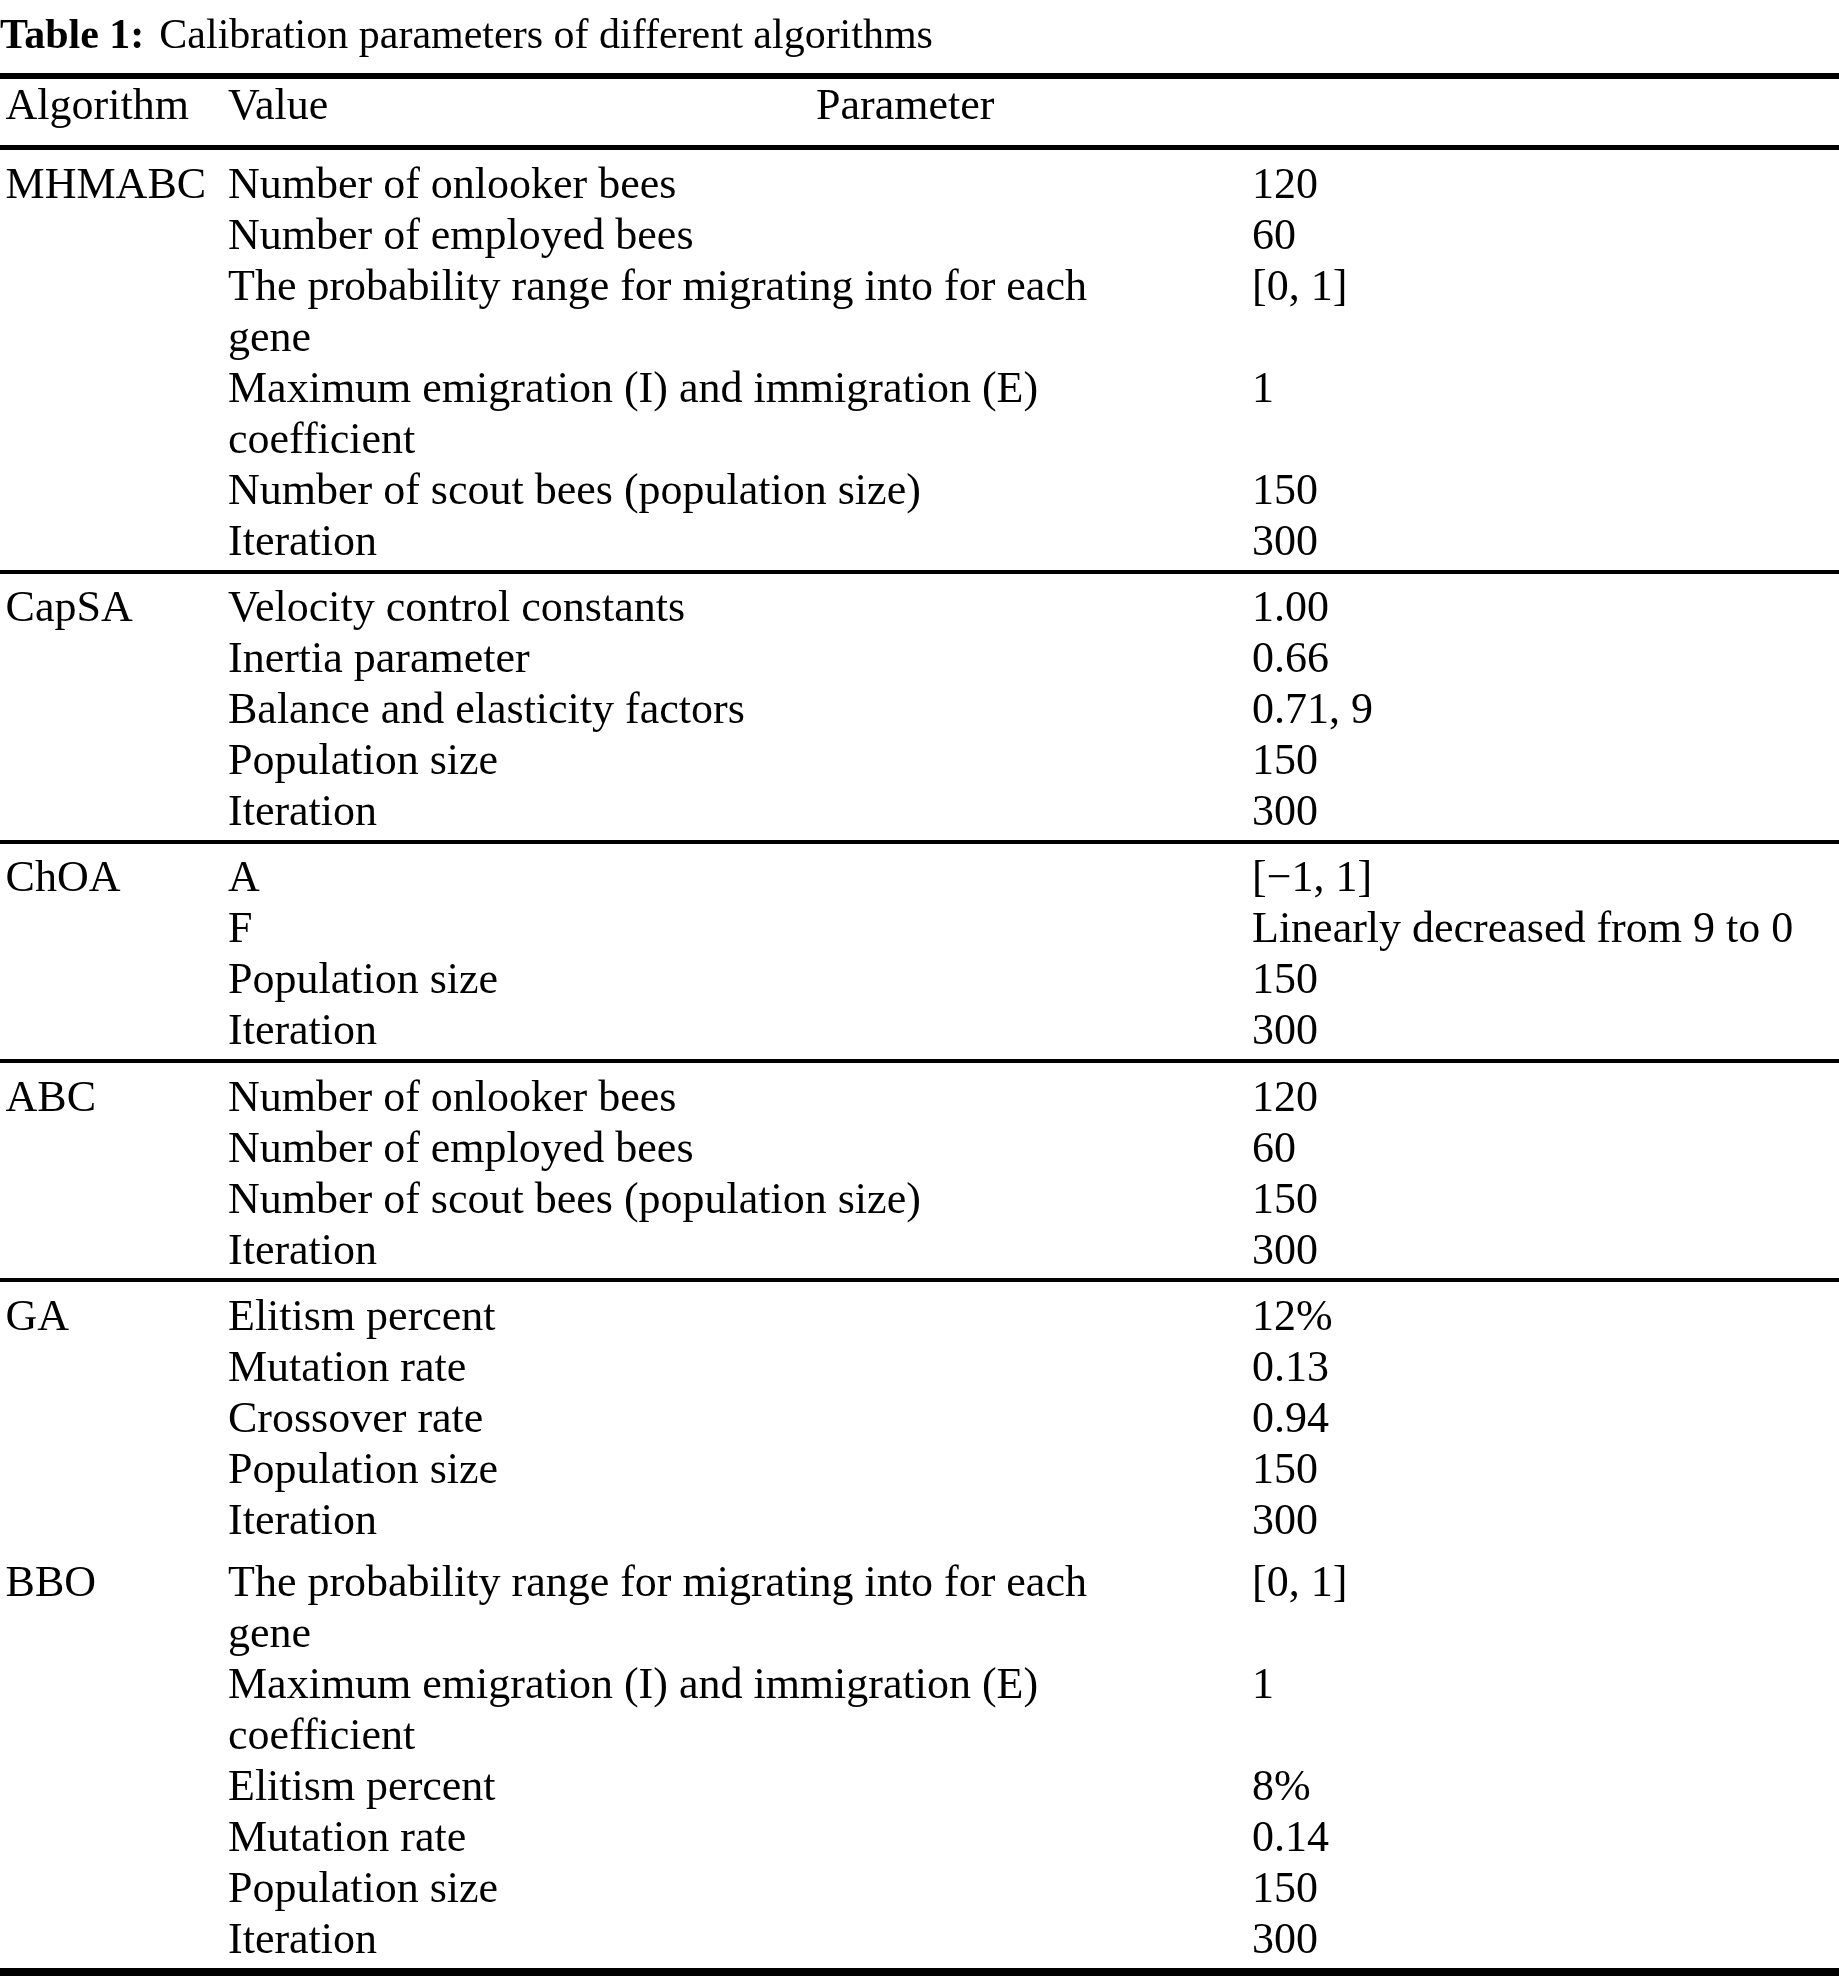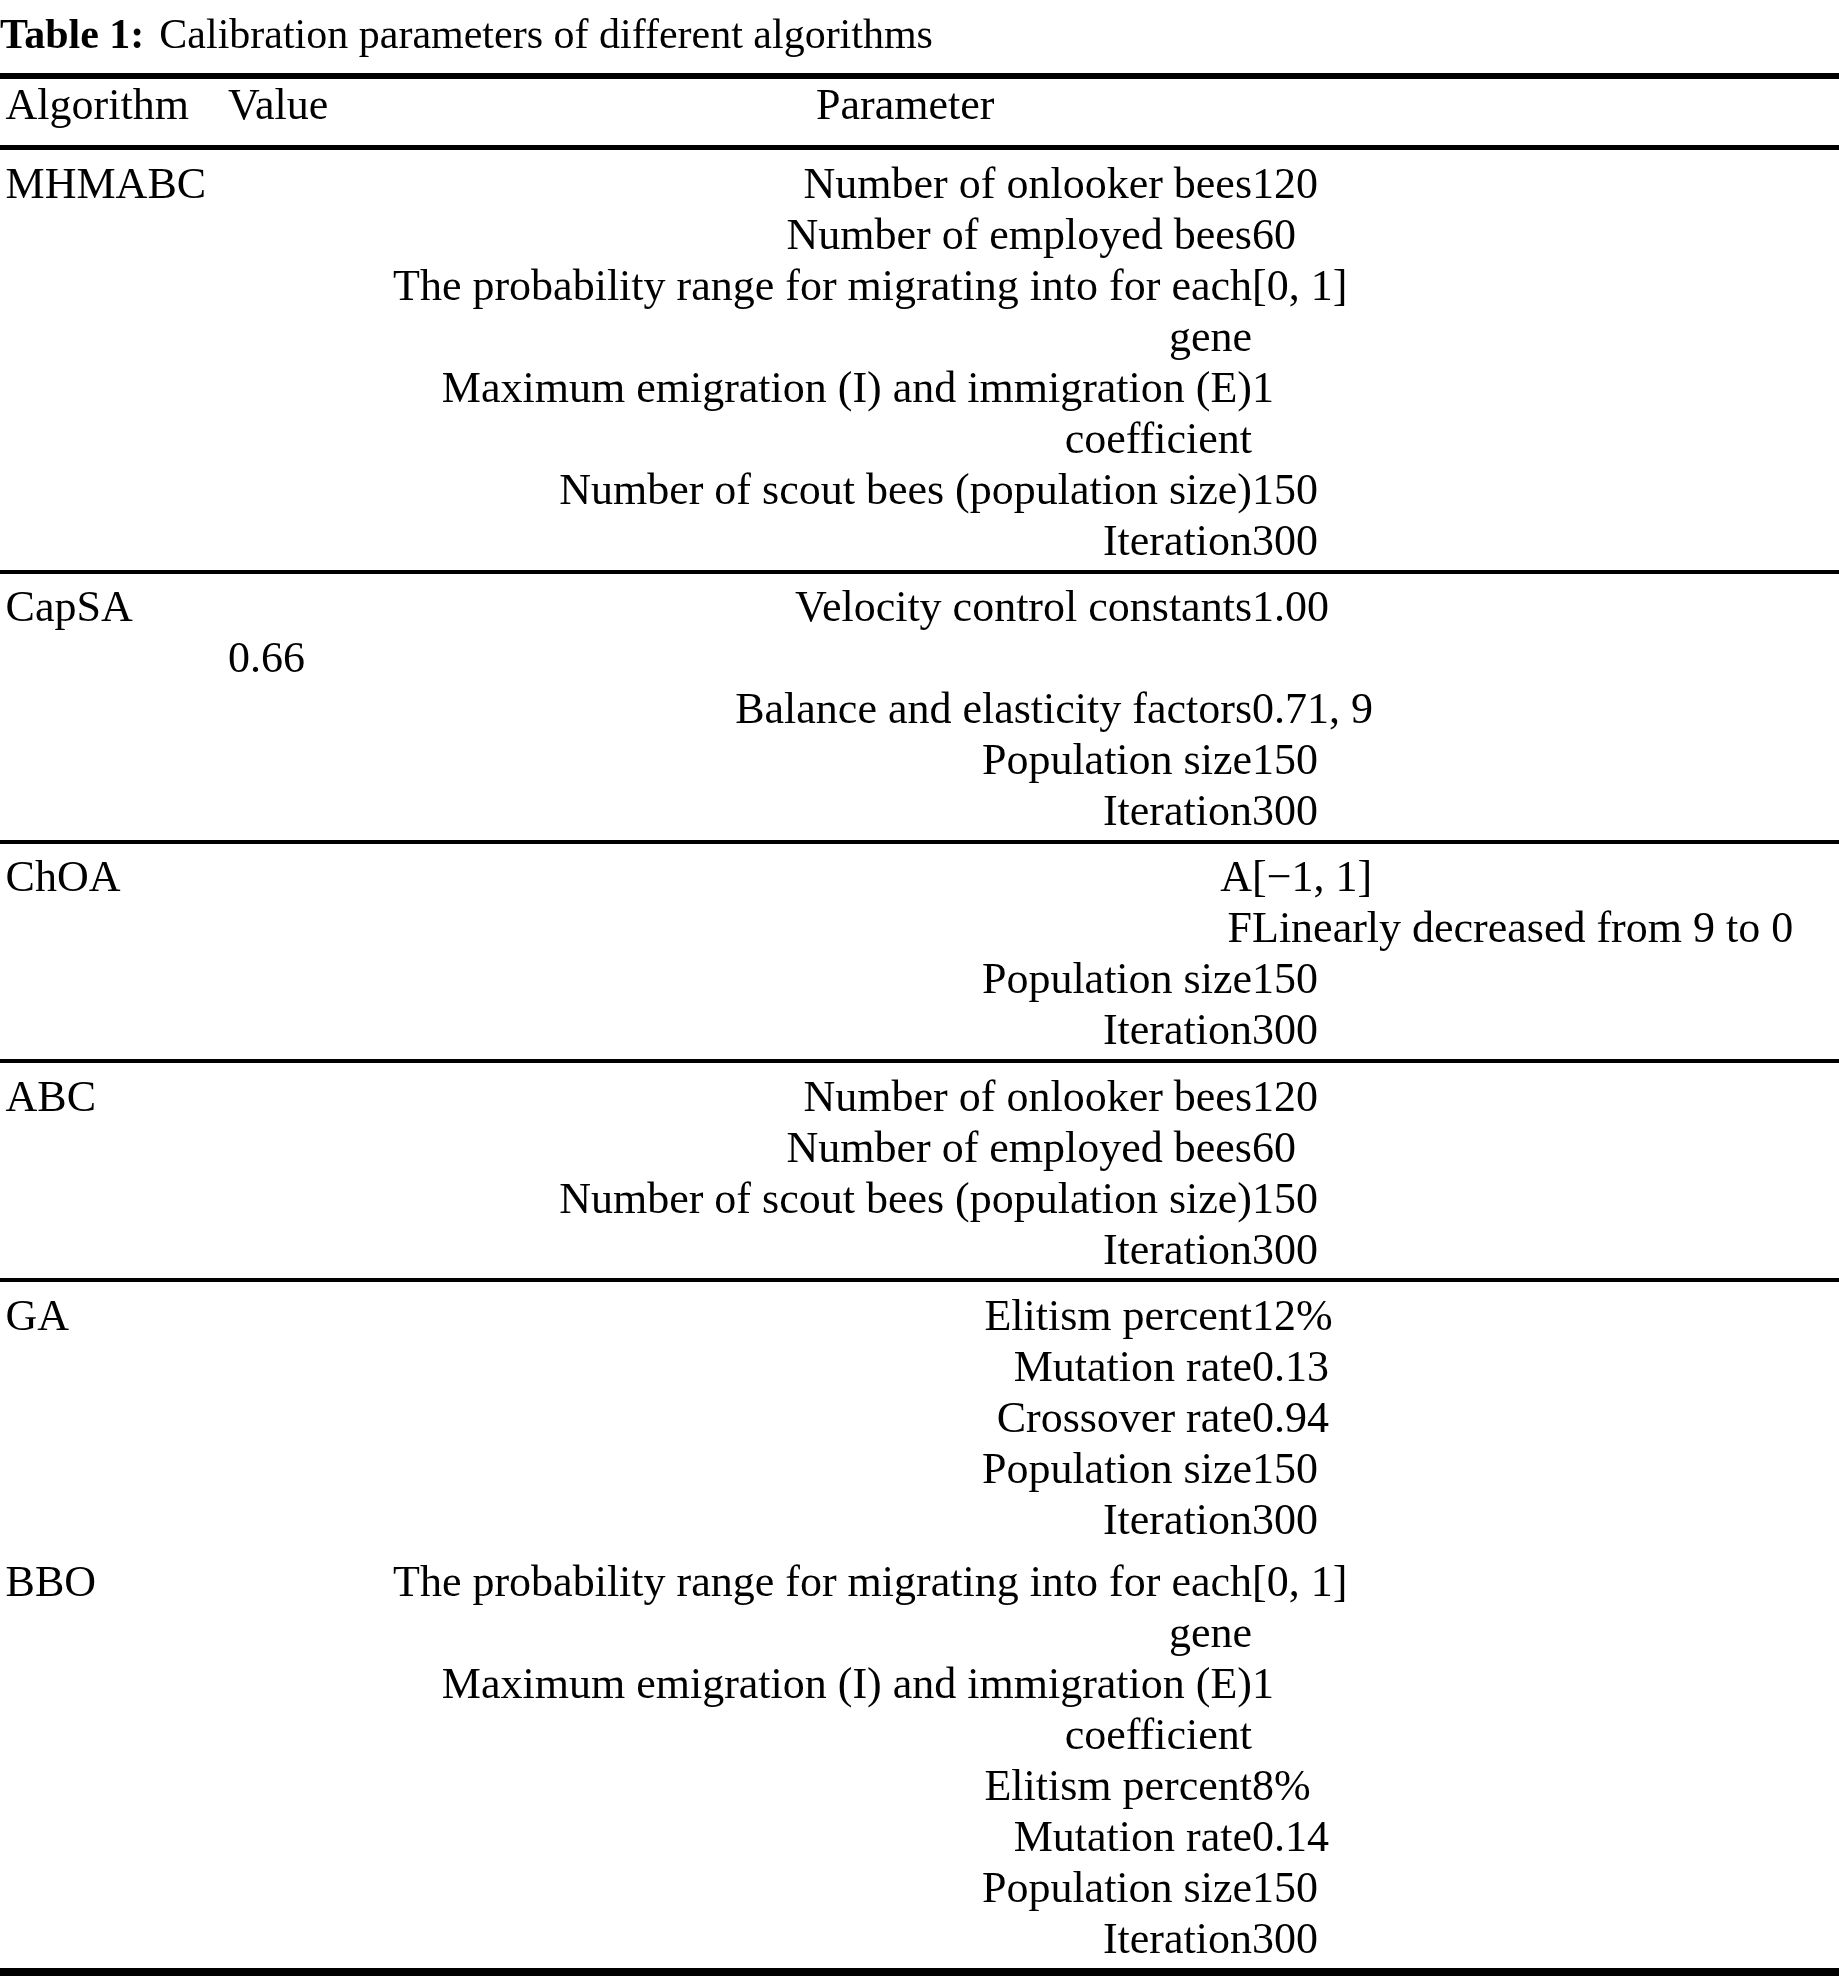--- a/index.html
+++ b/index.html
@@ -59,21 +59,20 @@
     flex-direction: column;
   }
   .row {
     display: flex;
     font-size: 44px;
     line-height: 51px;
   }
   .param {
     width: 1024px;
     white-space: pre-line;
-    text-align: right;
   }
   .val {
     flex: 1;
     white-space: nowrap;
     overflow: visible;
   }
 </style>
 </head>
 <body>
 
@@ -124,20 +123,21 @@
         </div>
         <div class="block">
           <div class="group">
             <div class="cell alg">CapSA</div>
             <div class="rows">
               <div class="row">
                 <div class="cell param">Velocity control constants</div>
                 <div class="cell val">1.00</div>
               </div>
               <div class="row">
+                <div class="cell param">Inertia parameter</div>
                 <div class="cell val">0.66</div>
               </div>
               <div class="row">
                 <div class="cell param">Balance and elasticity factors</div>
                 <div class="cell val">0.71, 9</div>
               </div>
               <div class="row">
                 <div class="cell param">Population size</div>
                 <div class="cell val">150</div>
               </div>

